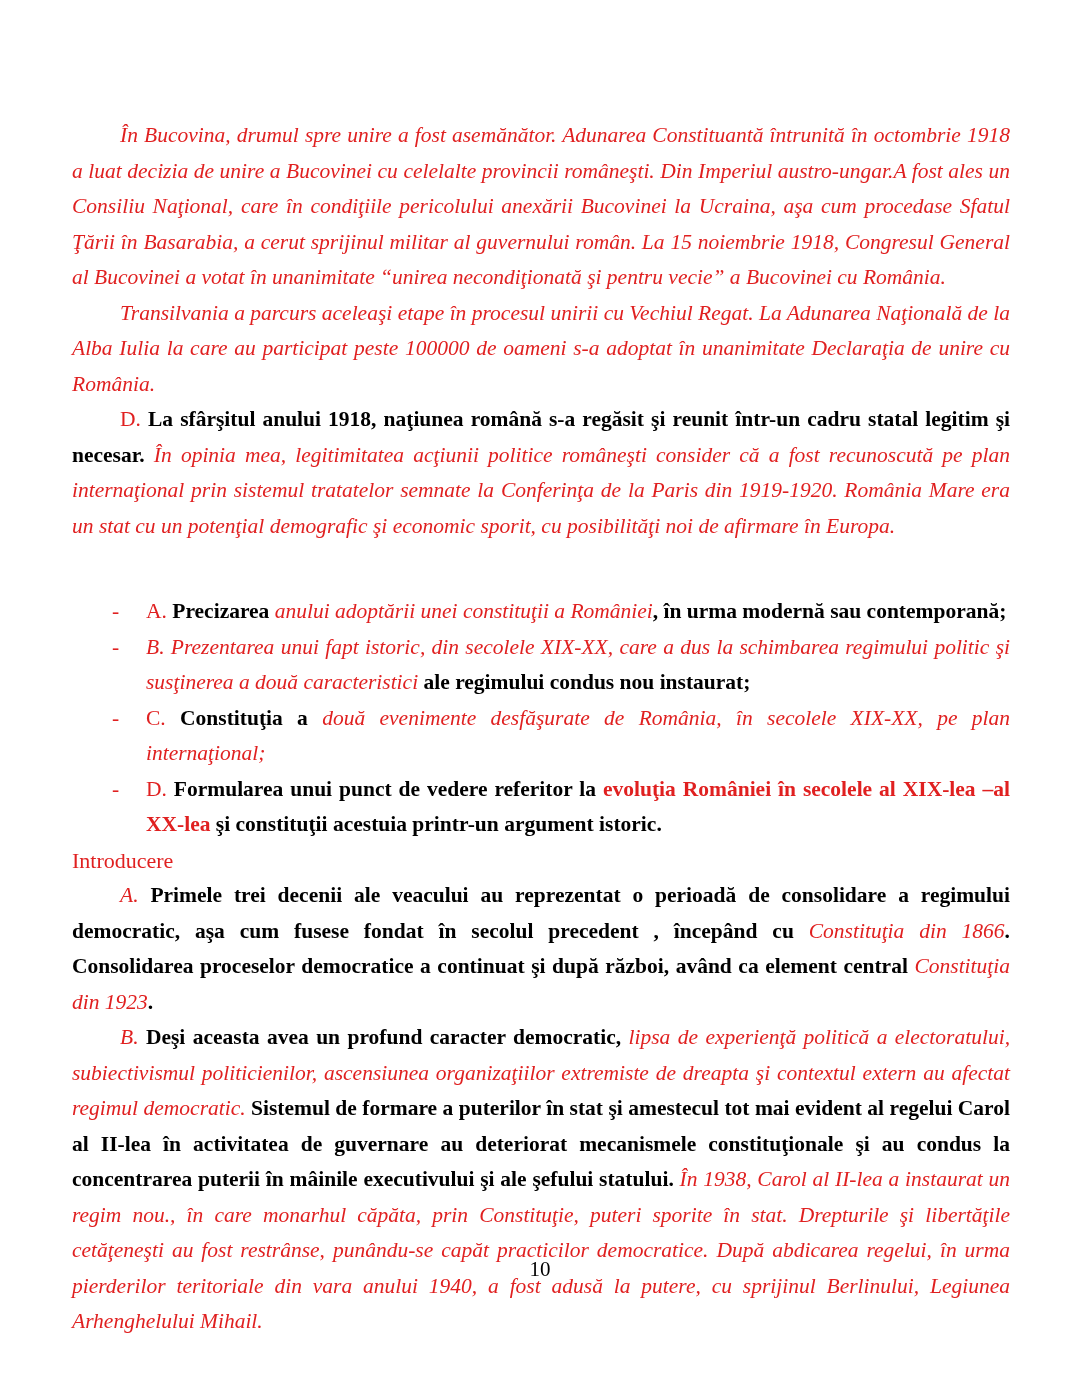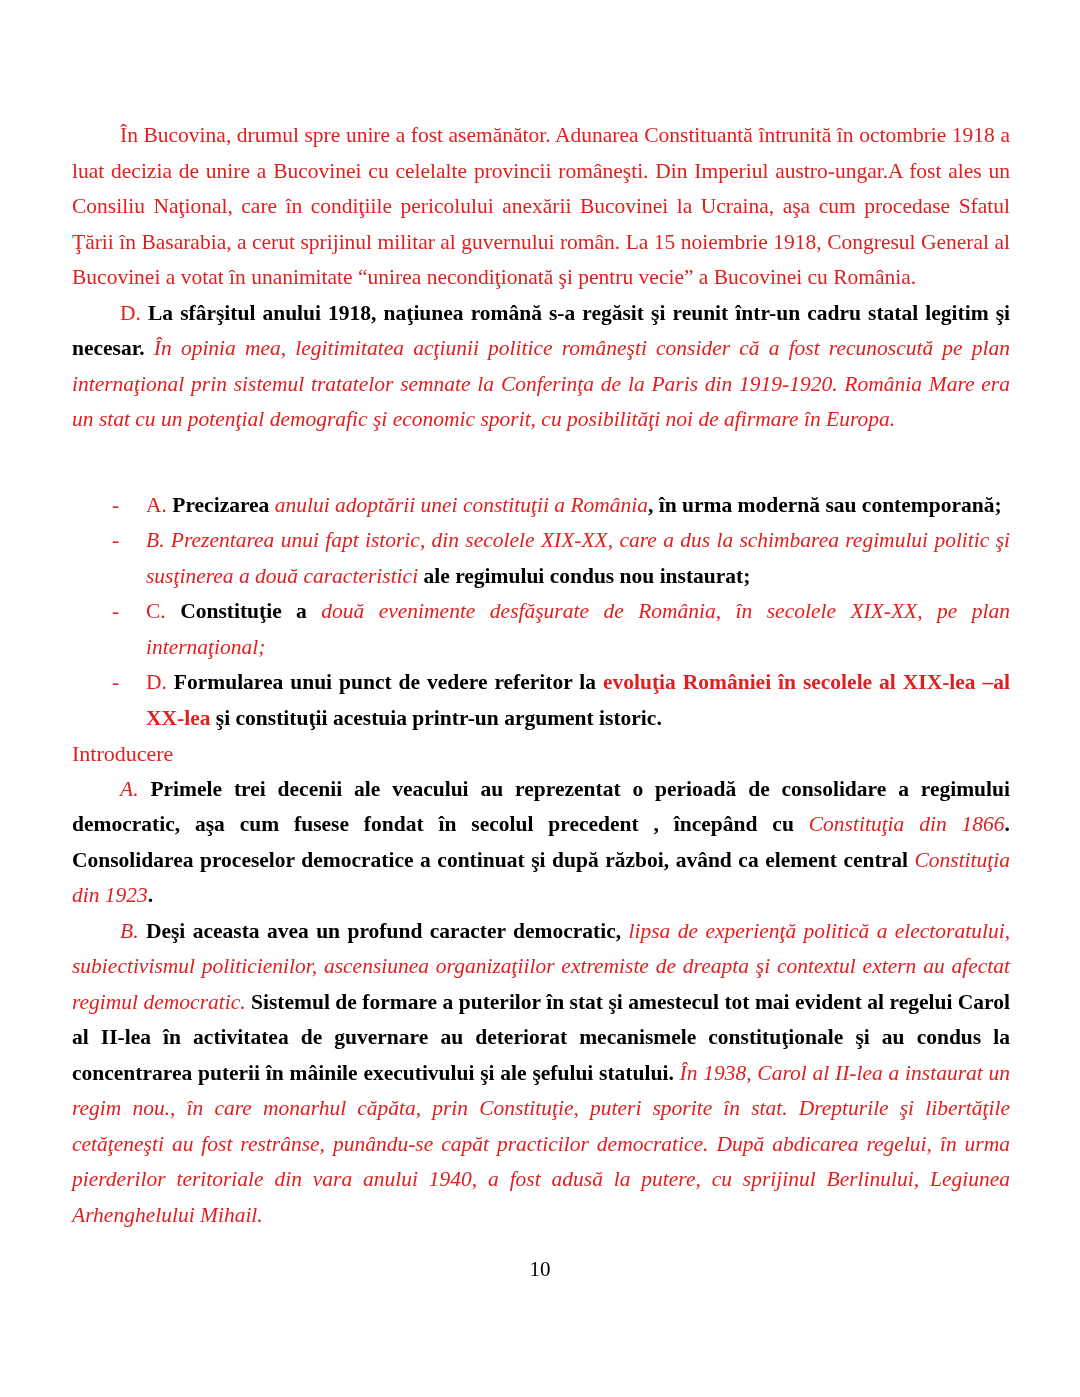--- a/index.html
+++ b/index.html
@@ -37,21 +37,21 @@
   }
   .para {
     text-indent: 48px;
   }
   .red { color: #e02020; }
   .black { color: #000000; }
   .it { font-style: italic; }
   .ro { font-style: normal; font-weight: bold; }
 
   
-  .pred { color: #e02020; }
+  .pred { color: #e02020; font-style: italic; }
 
   
   .eseu-intro {
     text-indent: 0;
     margin-top: 0;
   }
   ul.dash-list {
     list-style: none;
     margin: 0;
     padding: 0;
@@ -92,37 +92,38 @@
   .lbl-ro { font-style: normal; color: #e02020; }
 </style>
 </head>
 <body>
 
 <div class="page">
   <div class="content">
 
     <p class="para pred">În Bucovina, drumul spre unire a fost asemănător. Adunarea Constituantă întrunită în octombrie 1918 a luat decizia de unire a Bucovinei cu celelalte provincii româneşti. Din Imperiul austro-ungar.A fost ales un Consiliu Naţional, care în condiţiile pericolului anexării Bucovinei la Ucraina, aşa cum procedase Sfatul Ţării în Basarabia, a cerut sprijinul militar al guvernului român. La 15 noiembrie 1918, Congresul General al Bucovinei a votat în unanimitate “unirea necondiţionată şi pentru vecie” a Bucovinei cu România.</p>
 
+    <p class="para pred">Transilvania a parcurs aceleaşi etape în procesul unirii cu Vechiul Regat. La Adunarea Naţională de la Alba Iulia la care au participat peste 100000 de oameni s-a adoptat în unanimitate Declaraţia de unire cu România.</p>
 
     <p class="para">
       <span class="lbl-ro">D.</span><span class="black ro"> La sfârşitul anului 1918, naţiunea română s-a regăsit şi reunit într-un cadru statal legitim şi necesar. </span><span class="red it">În opinia mea, legitimitatea acţiunii politice româneşti consider că a fost recunoscută pe plan internaţional prin sistemul tratatelor semnate la Conferinţa de la Paris din 1919-1920. România Mare era un stat cu un potenţial demografic şi economic sporit, cu posibilităţi noi de afirmare în Europa.</span>
     </p>
 
     <div class="spacer-block"></div>
 
 
     <ul class="dash-list">
       <li>
-        <span class="dash">-</span><span class="lbl-ro">A.</span><span class="black ro"> Precizarea </span><span class="red it">anului adoptării unei constituţii a România</span><span class="black ro">, în urma modernă sau contemporană;</span>
+        <span class="dash">-</span><span class="lbl-ro">A.</span><span class="black ro"> Precizarea </span><span class="red it">anului adoptării unei constituţii a României</span><span class="black ro">, în urma modernă sau contemporană;</span>
       </li>
       <li>
         <span class="dash">-</span><span class="lbl">B.</span><span class="red it"> Prezentarea unui fapt istoric, din secolele XIX-XX, care a dus la schimbarea regimului politic şi susţinerea a două caracteristici</span><span class="black ro"> ale regimului condus nou instaurat;</span>
       </li>
       <li>
-        <span class="dash">-</span><span class="lbl-ro">C.</span><span class="black ro"> Constituţie a </span><span class="red it">două evenimente desfăşurate de România, în secolele XIX-XX, pe plan internaţional;</span>
+        <span class="dash">-</span><span class="lbl-ro">C.</span><span class="black ro"> Constituţia a </span><span class="red it">două evenimente desfăşurate de România, în secolele XIX-XX, pe plan internaţional;</span>
       </li>
       <li>
         <span class="dash">-</span><span class="lbl-ro">D.</span><span class="black ro"> Formularea unui punct de vedere referitor la </span><span class="red ro">evoluţia României în secolele al XIX-lea –al XX-lea</span><span class="black ro"> şi constituţii acestuia printr-un argument istoric.</span>
       </li>
     </ul>
 
     <p class="heading-red">Introducere</p>
 
 
     <p class="para">

